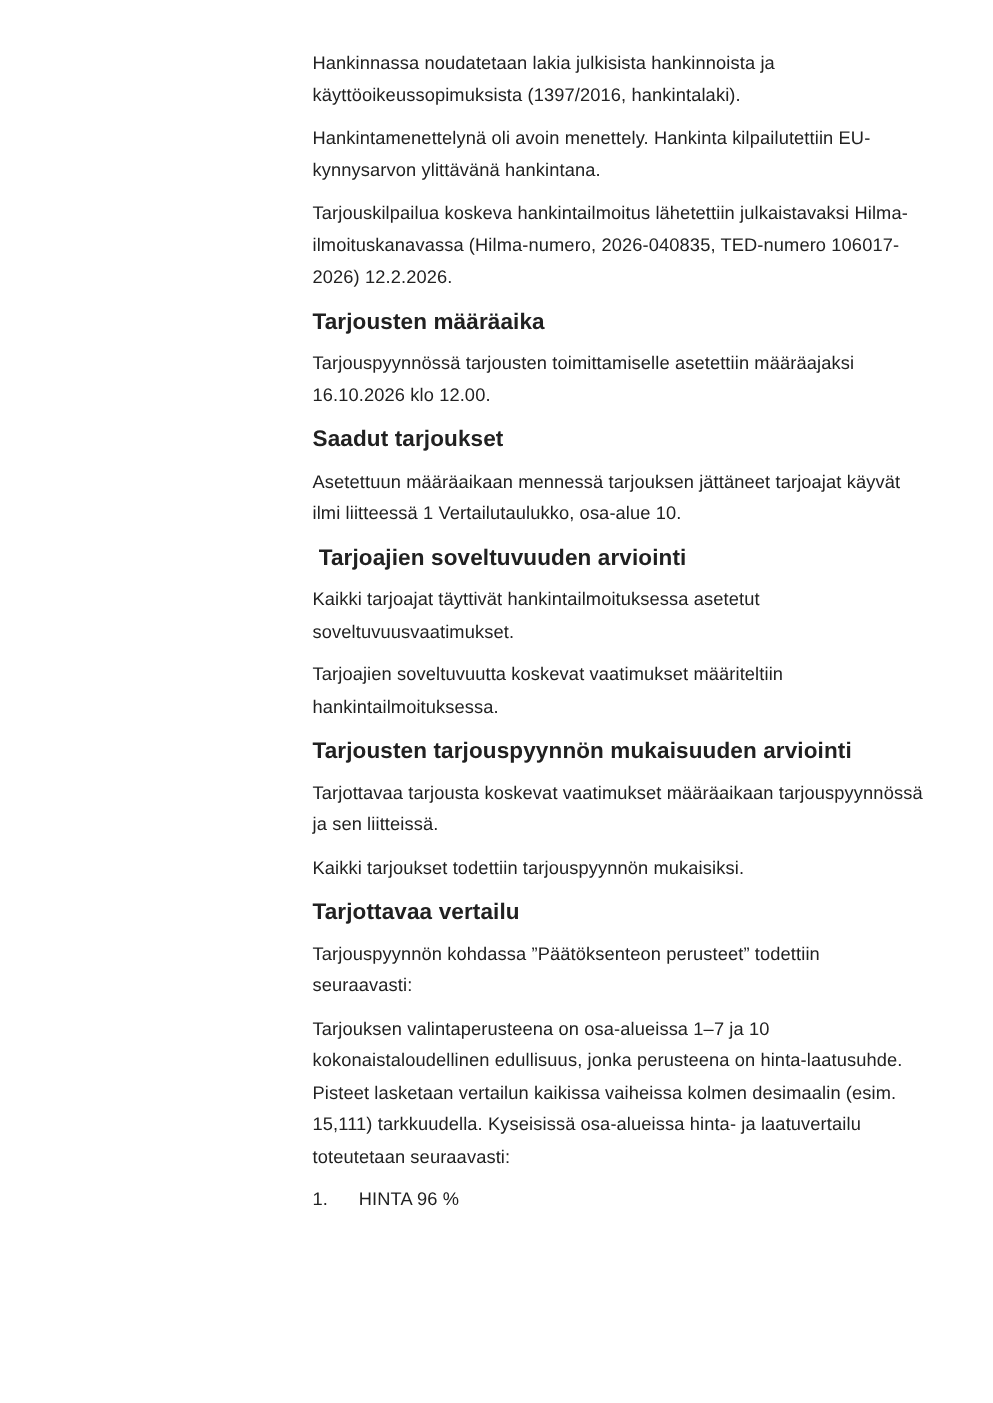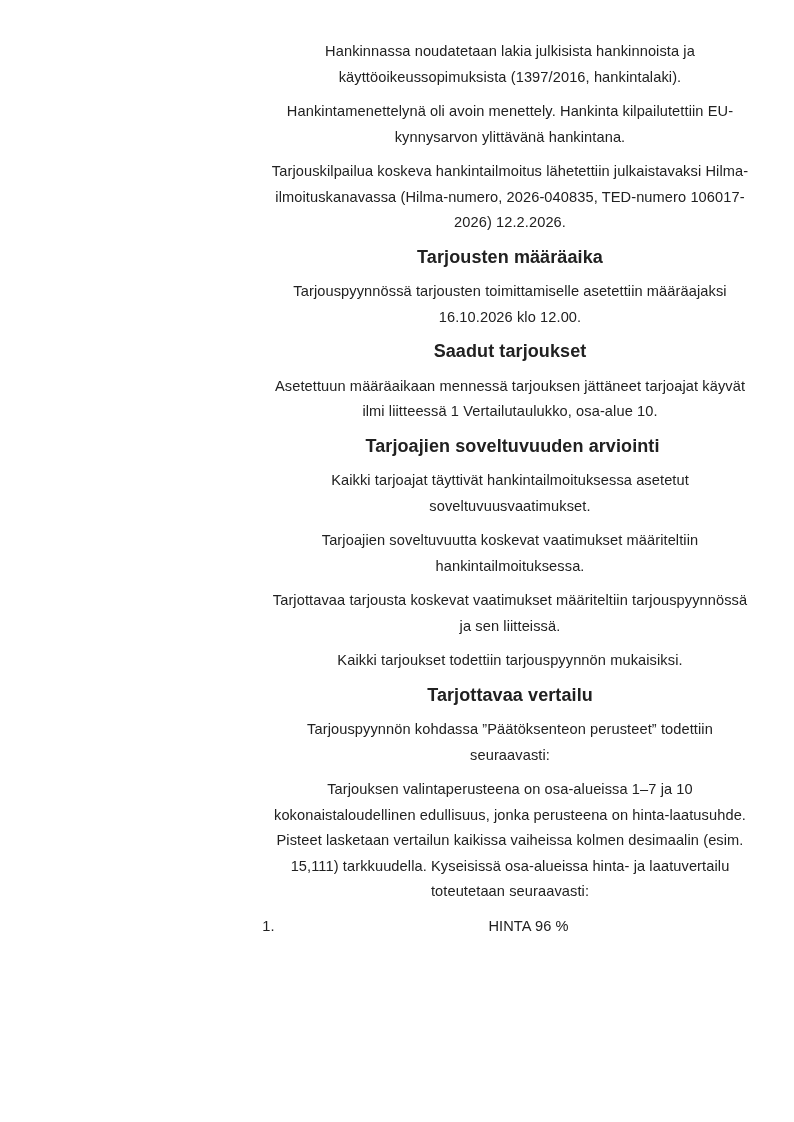--- a/index.html
+++ b/index.html
@@ -10,21 +10,20 @@
   }
 
   .page {
     position: relative;
     width: 794px;
     height: 1122px;
     background: #ffffff;
     overflow: hidden;
     font-family: "Liberation Sans", "DejaVu Sans", sans-serif;
     color: #212121;
-    text-align: center;
   }
 
   .content {
     position: absolute;
     left: 250px;
     top: 39px;
     width: 520px;
     font-size: 14.6px;
     line-height: 25.5px;
     letter-spacing: 0.1px;
@@ -89,22 +88,23 @@
 ilmi liitteessä 1 Vertailutaulukko, osa-alue 10.</p>
 
     <h3 class="heading indent">Tarjoajien soveltuvuuden arviointi</h3>
 
     <p class="para">Kaikki tarjoajat täyttivät hankintailmoituksessa asetetut
 soveltuvuusvaatimukset.</p>
 
     <p class="para">Tarjoajien soveltuvuutta koskevat vaatimukset määriteltiin
 hankintailmoituksessa.</p>
 
+    <h3 class="heading">Tarjousten tarjouspyynnön mukaisuuden arviointi</h3>
 
-    <p class="para">Tarjottavaa tarjousta koskevat vaatimukset määriteltiin tarjouspyynnössä
+    <p class="para">Tarjottavaa tarjousta koskevat vaatimukset määräaikaan tarjouspyynnössä
 ja sen liitteissä.</p>
 
     <p class="para">Kaikki tarjoukset todettiin tarjouspyynnön mukaisiksi.</p>
 
     <h3 class="heading">Tarjottavaa vertailu</h3>
 
     <p class="para">Tarjouspyynnön kohdassa ”Päätöksenteon perusteet” todettiin
 seuraavasti:</p>
 
 

